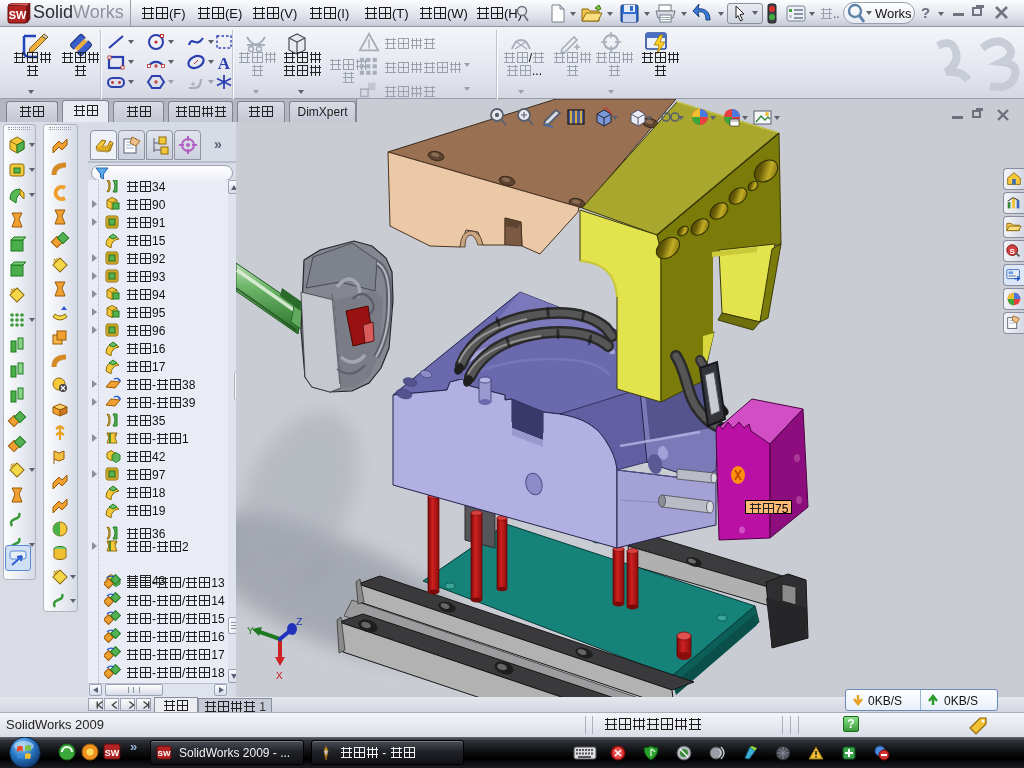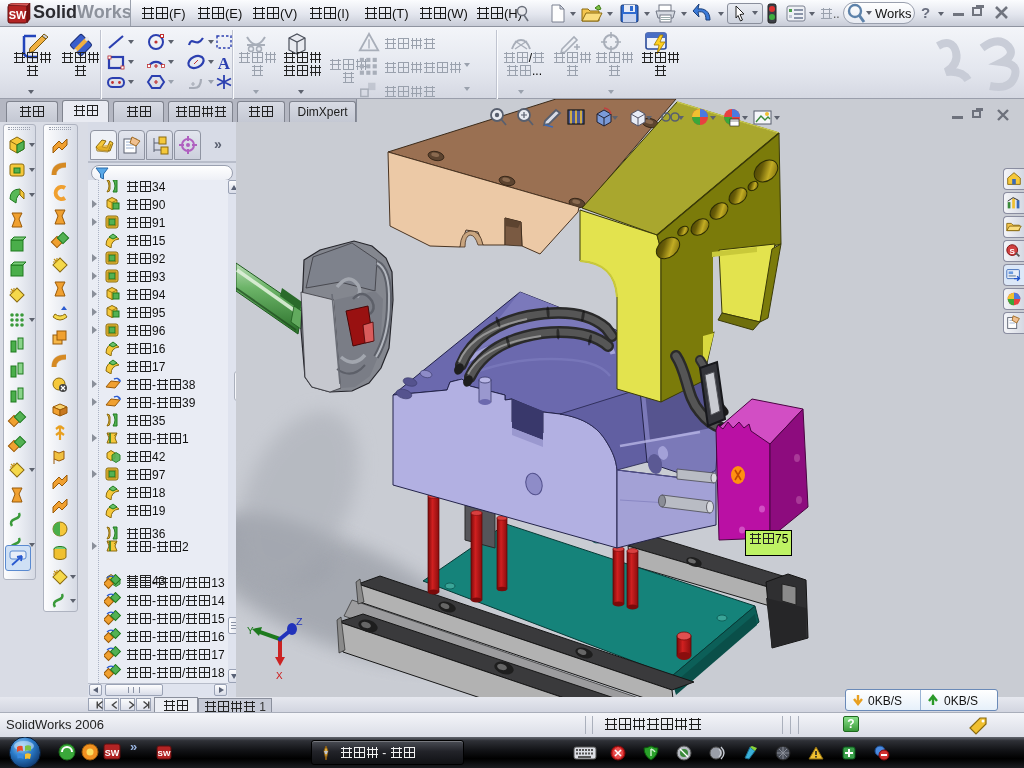--- a/index.html
+++ b/index.html
@@ -42,21 +42,21 @@
 .dd{position:absolute;width:0;height:0;border-left:3.5px solid transparent;border-right:3.5px solid transparent;border-top:4px solid #5d626e}
 .dg{border-top-color:#9aa1ad}
 </style></head><body>
 <div id="menubar" class="ab">
     <svg class="ab" style="left:7px;top:3px" width="24" height="22" viewBox="0 0 24 22">
 <rect x="1" y="2" width="19" height="18" rx="2" fill="#b32424" stroke="#5d0f0f"></rect>
 <path d="M1,2 l4,-2 h18 l-3,3 z" fill="#d85a5a" stroke="#5d0f0f" stroke-width=".6"></path>
 <path d="M20,3 l3,-3 v16 l-3,4 z" fill="#7a1212" stroke="#5d0f0f" stroke-width=".6"></path>
 <text x="10.5" y="15.5" font-size="11" font-weight="bold" fill="#fff" text-anchor="middle" font-family="Liberation Sans">SW</text>
     </svg>
-    <div class="ab" style="left:33px;top:2px;font-size:18px;font-weight:bold;letter-spacing:0"><span style="color:#2b2b30">Solid</span><span style="color:#8d929c">Works</span></div>
+    <div class="ab" style="left:33px;top:2px;font-size:18px;font-weight:normal;letter-spacing:0"><span style="color:#2b2b30">Solid</span><span style="color:#8d929c">Works</span></div>
     <div class="ab" style="left:130px;top:0;width:1px;height:26px;background:#9aa0ac"></div>
     <div class="ab" style="left:141px;top:6px;font-size:13px;color:#111"><i class="m c1"></i><i class="m c2"></i>(F)</div>
     <div class="ab" style="left:197px;top:6px;font-size:13px;color:#111"><i class="m c1"></i><i class="m c2"></i>(E)</div>
     <div class="ab" style="left:252px;top:6px;font-size:13px;color:#111"><i class="m c1"></i><i class="m c2"></i>(V)</div>
     <div class="ab" style="left:309px;top:6px;font-size:13px;color:#111"><i class="m c1"></i><i class="m c2"></i>(I)</div>
     <div class="ab" style="left:364px;top:6px;font-size:13px;color:#111"><i class="m c1"></i><i class="m c2"></i>(T)</div>
     <div class="ab" style="left:419px;top:6px;font-size:13px;color:#111"><i class="m c1"></i><i class="m c2"></i>(W)</div>
     <div class="ab" style="left:476px;top:6px;font-size:13px;color:#111"><i class="m c1"></i><i class="m c2"></i>(H)</div>
     <svg class="ab" style="left:514px;top:5px" width="18" height="18" viewBox="0 0 18 18">
 <circle cx="8" cy="6" r="4.5" fill="#e8e9ee" stroke="#6a6f7a" stroke-width="1.4"></circle>
@@ -925,21 +925,21 @@
         <path d="M280,639 L260,632" stroke="#1e7a1e" stroke-width="4"></path>
         <path d="M252,629 l10,-2 -3,9 z" fill="#1e7a1e" stroke="none"></path>
         <path d="M280,639 L291,630" stroke="#2233bb" stroke-width="4"></path>
         <ellipse cx="292" cy="629" rx="5" ry="6" fill="#2233bb"></ellipse>
       </g>
       <text x="247" y="634" font-size="11" font-family="Liberation Mono" fill="#1e7a1e">Y</text>
       <text x="296" y="625" font-size="11" font-family="Liberation Mono" fill="#2233bb">Z</text>
       <text x="276" y="679" font-size="11" font-family="Liberation Mono" fill="#cc2222">X</text>
     </g>
   </svg>
-<div class="ab" style="left:745px;top:530px;width:47px;height:26px;background:#bef264;border:1px solid #000;font-size:12px;padding:1px 0 0 3px;z-index:5"><i class="c c1"></i><i class="c c2"></i>75</div>
+<div class="ab" style="left:745px;top:500px;width:47px;height:14px;background:#fdba74;border:1px solid #000;font-size:12px;padding:1px 0 0 3px;z-index:5"><i class="c c1"></i><i class="c c2"></i>75</div>
 <svg class="ab" style="left:488px;top:107px;z-index:4" width="290" height="22" viewBox="0 0 290 22">
 <g fill="none" stroke="#585f6e" stroke-width="1.8">
 <circle cx="9" cy="8" r="6" fill="#e8eaf0"></circle>
       <path d="M13,12 l5,6"></path>
       <circle cx="9" cy="8" r="2.2" fill="#585f6e" stroke="none"></circle>
 <circle cx="36" cy="8" r="6" fill="#e8eaf0"></circle>
       <path d="M40,12 l5,6"></path>
       <path d="M33,8 h6 M36,5 v6" stroke-width="1.2"></path>
 <path d="M57,14 L68,3 l4,3 -11,11 -5,1 z" fill="#d8dce6"></path>
       <path d="M57,18 l8,2" stroke="#3a6ab8"></path>
@@ -1061,21 +1061,21 @@
 <svg class="ab" style="left:851px;top:693px;z-index:7" width="14" height="14" viewBox="0 0 14 14">
     <path d="M7,2 v7 M3,6 l4,5 4,-5" stroke="#e8a020" stroke-width="2.4" fill="none"></path>
   </svg>
 <div class="ab" style="left:868px;top:694px;font-size:12px;z-index:7;color:#111">0KB/S</div>
 <div class="ab" style="left:920px;top:690px;width:1px;height:20px;background:#9ab4d4;z-index:7"></div>
 <svg class="ab" style="left:926px;top:693px;z-index:7" width="14" height="14" viewBox="0 0 14 14">
     <path d="M7,12 v-7 M3,8 l4,-5 4,5" stroke="#2a9a2a" stroke-width="2.4" fill="none"></path>
   </svg>
 <div class="ab" style="left:944px;top:694px;font-size:12px;z-index:7;color:#111">0KB/S</div>
 <div id="statusbar" class="ab">
-    <div class="ab" style="left:6px;top:4px;font-size:13px;color:#222">SolidWorks 2006</div>
+    <div class="ab" style="left:6px;top:4px;font-size:13px;color:#222">SolidWorks 2009</div>
     <div class="ab" style="left:585px;top:3px;width:1px;height:18px;background:#aab0bc"></div>
     <div class="ab" style="left:592px;top:3px;width:1px;height:18px;background:#aab0bc"></div>
     <div class="ab" style="left:604px;top:4px;font-size:13px"><i class="m c1"></i><i class="m c2"></i><i class="m c3"></i><i class="m c1"></i><i class="m c2"></i><i class="m c3"></i><i class="m c1"></i></div>
     <div class="ab" style="left:782px;top:3px;width:1px;height:18px;background:#aab0bc"></div>
     <div class="ab" style="left:790px;top:3px;width:1px;height:18px;background:#aab0bc"></div>
     <div class="ab" style="left:798px;top:3px;width:1px;height:18px;background:#aab0bc"></div>
     <div class="ab" style="left:843px;top:3px;width:16px;height:16px;background:linear-gradient(#8ae08a,#3a9a3a);border:1px solid #1e6a1e;border-radius:2px;color:#fff;font-size:12px;font-weight:bold;text-align:center">?</div>
     <svg class="ab" style="left:966px;top:1px" width="26" height="24" viewBox="0 0 26 24">
 <path d="M4,14 L14,4 h6 v6 L10,20 z" fill="#f0c030" stroke="#8a6a10" stroke-width="1.2"></path>
       <circle cx="17" cy="7" r="1.5" fill="#fff"></circle>
@@ -1103,20 +1103,21 @@
     </svg>
     <svg class="ab" style="left:80px;top:5px" width="20" height="20" viewBox="0 0 20 20">
 <circle cx="10" cy="10" r="8" fill="#f09020" stroke="#9a5a08"></circle>
       <circle cx="10" cy="10" r="3.5" fill="#fadc60"></circle>
     </svg>
     <svg class="ab" style="left:102px;top:4px" width="21" height="21" viewBox="0 0 21 21">
 <rect x="2" y="3" width="16" height="15" rx="2" fill="#b32424" stroke="#5d0f0f"></rect>
 <text x="10" y="14.5" font-size="9" font-weight="bold" fill="#fff" text-anchor="middle" font-family="Liberation Sans">SW</text>
     </svg>
     <div class="ab" style="left:130px;top:2px;color:#9ab4e0;font-size:13px;font-weight:bold">»</div>
+    <div class="tbtn" style="left:150px;width:154px">SolidWorks 2009 - ...</div>
     <svg class="ab" style="left:156px;top:7px" width="18" height="18" viewBox="0 0 18 18">
 <rect x="1" y="2" width="14" height="13" rx="2" fill="#b32424" stroke="#5d0f0f"></rect>
 <text x="8" y="12" font-size="8" font-weight="bold" fill="#fff" text-anchor="middle" font-family="Liberation Sans">SW</text>
     </svg>
     <div class="tbtn" style="left:311px;width:153px"><i class="w c1"></i><i class="w c2"></i><i class="w c3"></i> - <i class="w c1"></i><i class="w c2"></i></div>
     <svg class="ab" style="left:317px;top:7px" width="18" height="18" viewBox="0 0 18 18">
 <path d="M9,2 l2,5 -2,9 -2,-9 z" fill="#e0b040" stroke="#8a5a10"></path>
       <path d="M7,7 h4 l-1,3 h-2 z" fill="#c0c4cc"></path>
     </svg>
     <svg class="ab" style="left:573px;top:9px" width="24" height="14" viewBox="0 0 24 14">

